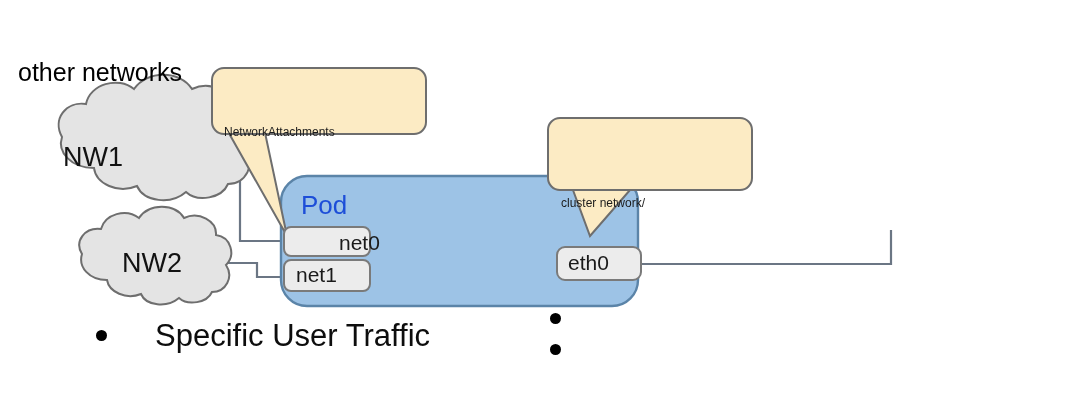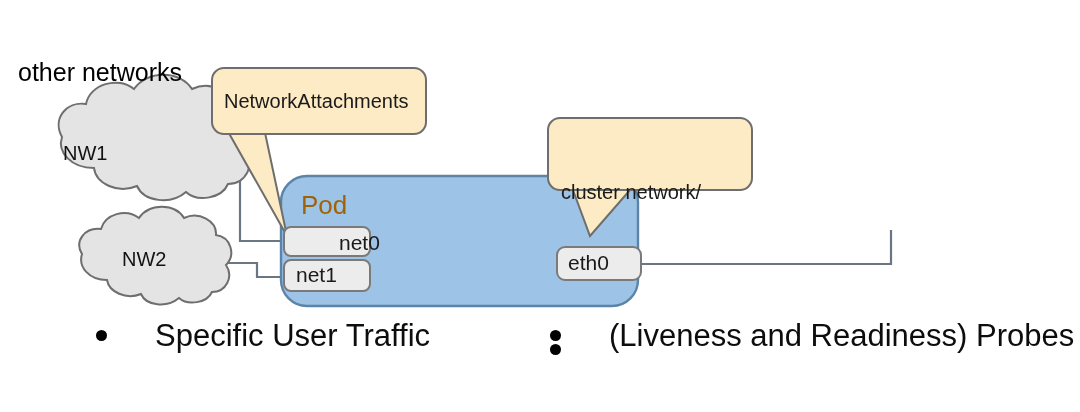--- a/index.html
+++ b/index.html
@@ -41,50 +41,51 @@
     left: 630px;
     top: 28px;
     font-size: 25px;
   }
   
   .callout-text {
     position: absolute;
     color: #1a1a1a;
     white-space: pre;
     line-height: 1.25;
-    font-size: 20px;
+    font-size: 12px;
+    margin-top: 36px;
   }
   .ca-netattach {
     left: 224px;
     top: 89px;
   }
   .ca-cluster {
     left: 561px;
     top: 130px;
   }
   
   .label-pod {
     left: 301px;
     top: 190px;
     font-size: 26px;
-    color: #a16207;
+    color: #1d4ed8;
   }
   .port-text {
     position: absolute;
     font-size: 21px;
     color: #1a1a1a;
     white-space: pre;
   }
   .pt-net0 { left: 296px; top: 231px; margin-left: 43px; }
   .pt-net1 { left: 296px; top: 263px; }
   .pt-eth0 { left: 568px; top: 251px; }
   
   .cloud-text {
     position: absolute;
-    font-size: 20px;
+    font-size: 27px;
     color: #121212;
     white-space: pre;
   }
   .cl-nw1 { left: 63px; top: 142px; }
   .cl-nw2 { left: 122px; top: 248px; }
   
   .bullet-group {
     position: absolute;
   }
   .bullet-row {
@@ -192,20 +193,19 @@
   <div class="bullet-group" id="bullets-left">
     <div class="bullet-row">
       <span class="bullet-dot"></span>
       <span class="bullet-label">Specific User Traffic</span>
     </div>
   </div>
 
   <div class="bullet-group" id="bullets-right">
     <div class="bullet-row">
       <span class="bullet-dot"></span>
-      <span class="bullet-label">(Liveness and Readiness) Probes</span>
     </div>
     <div class="bullet-row">
       <span class="bullet-dot"></span>
     </div>
   </div>
 
 </div>
 
 </body></html>

